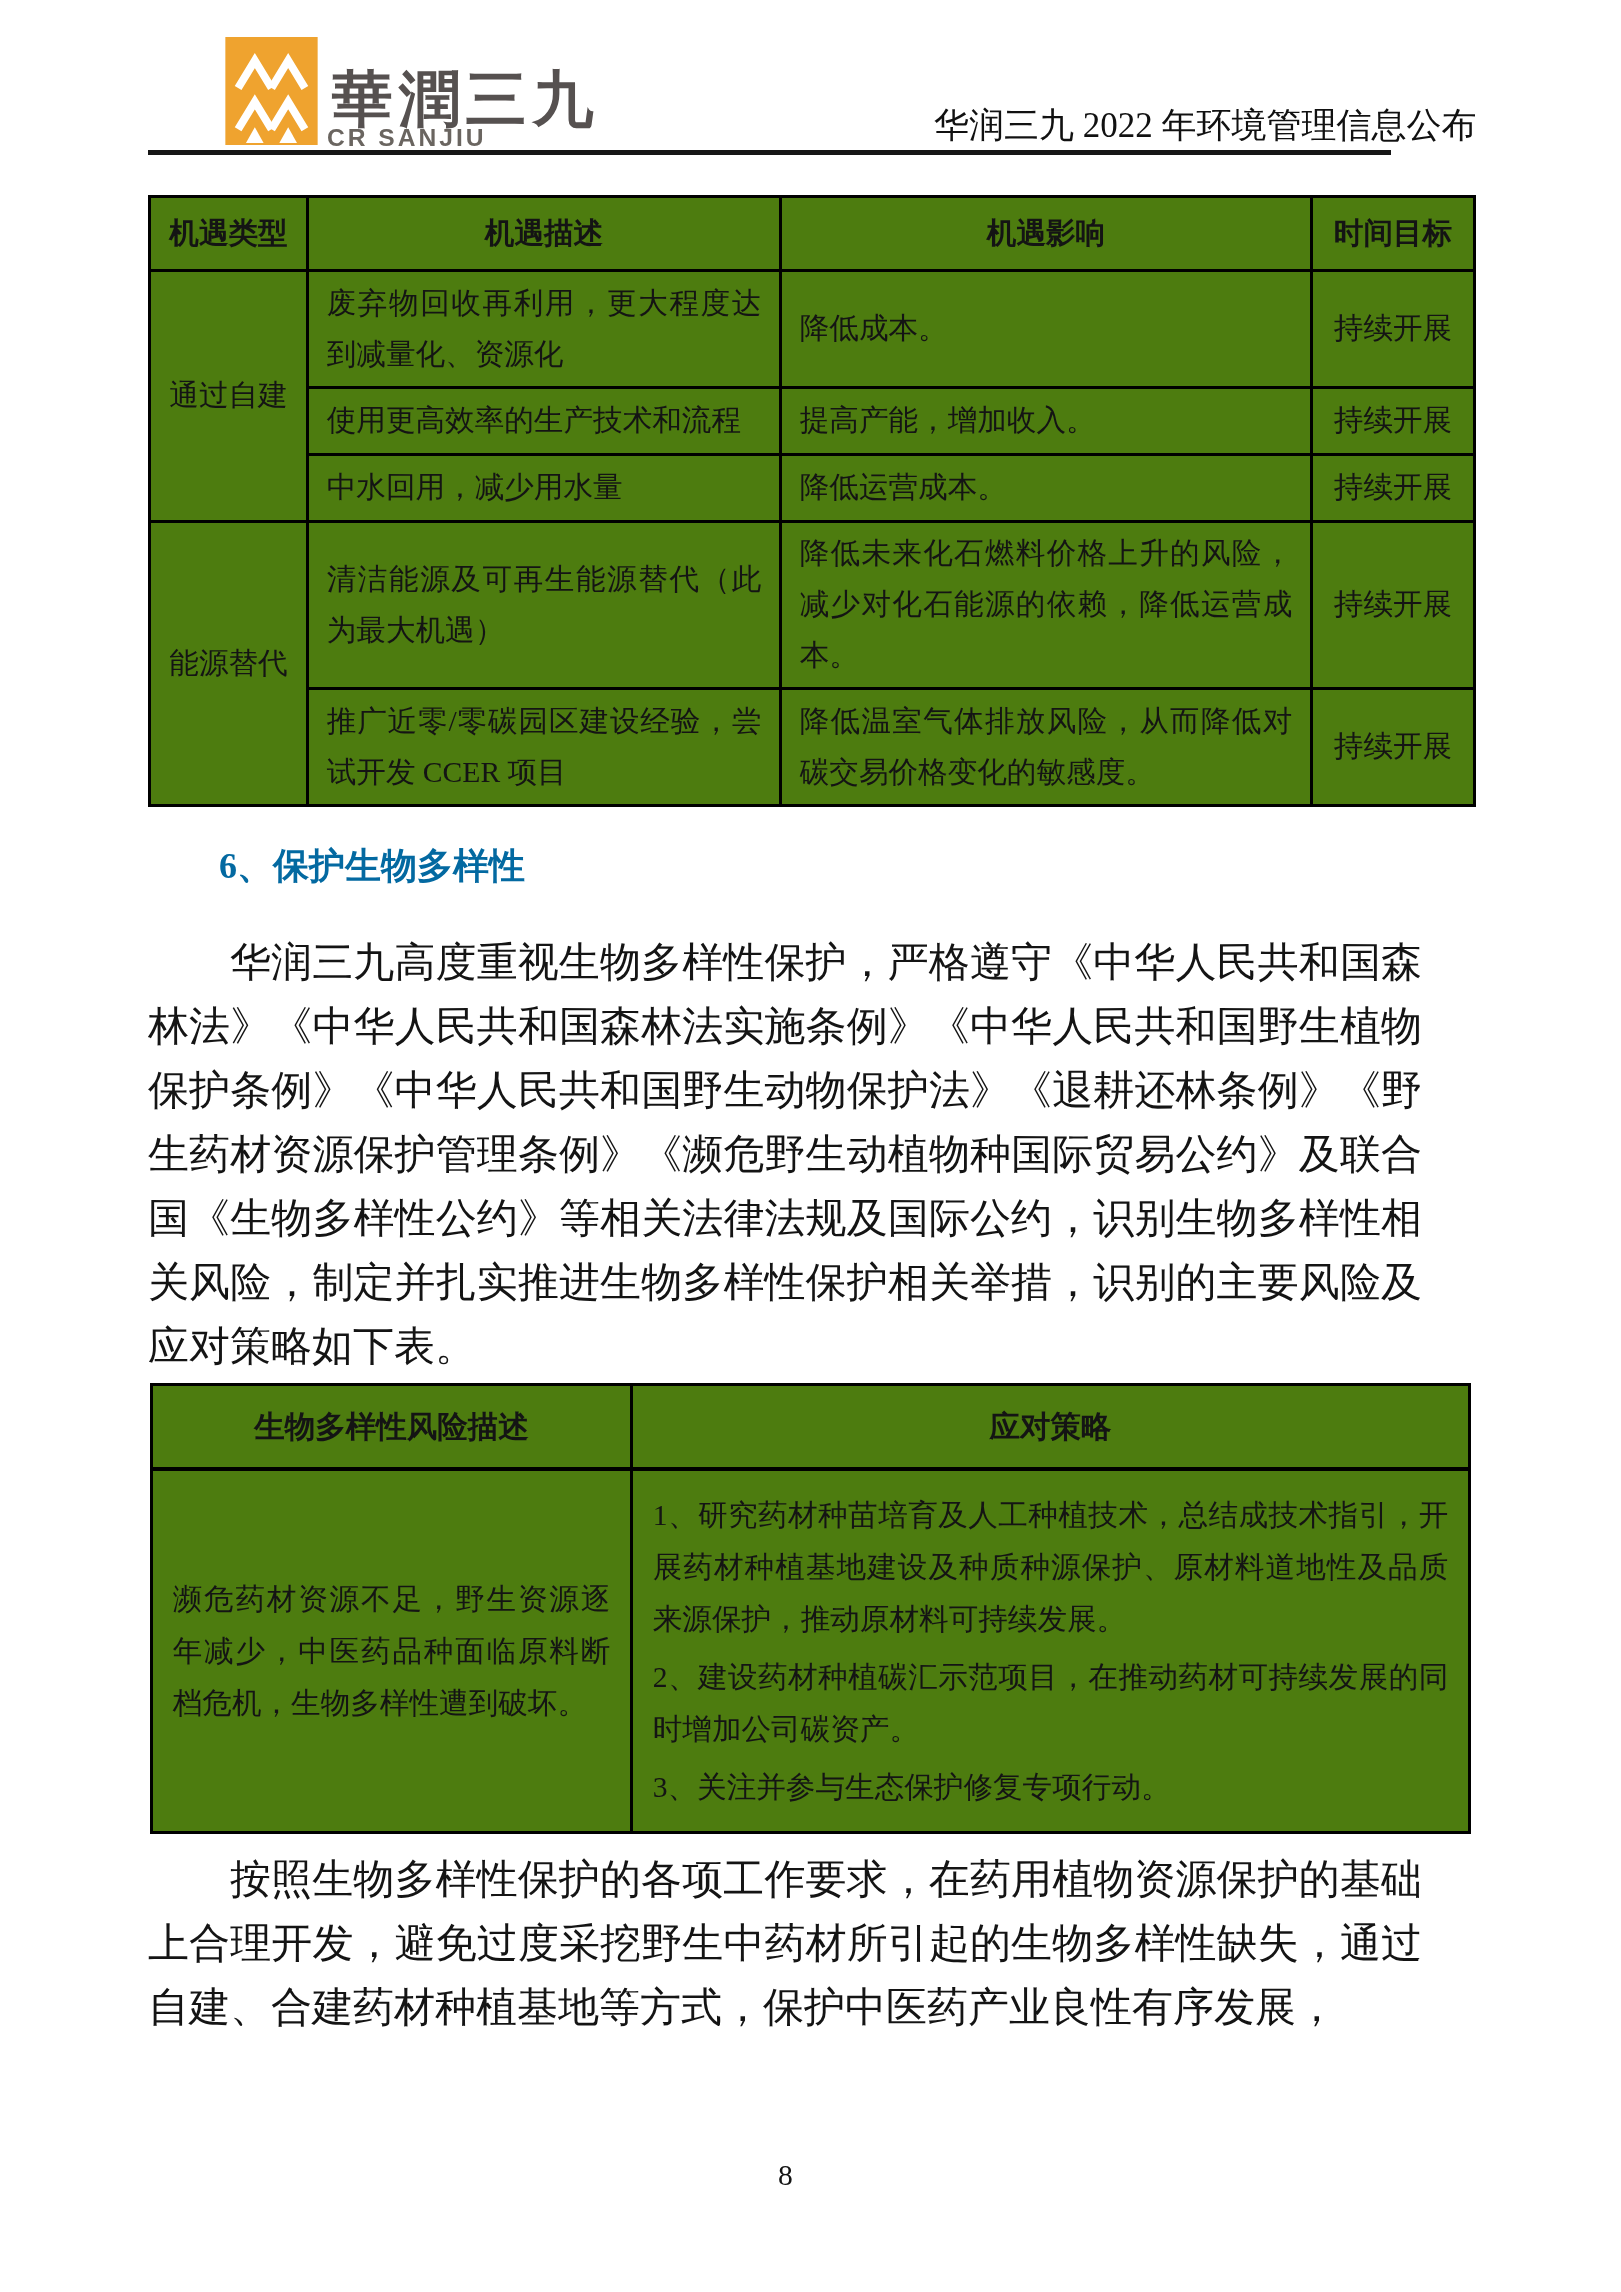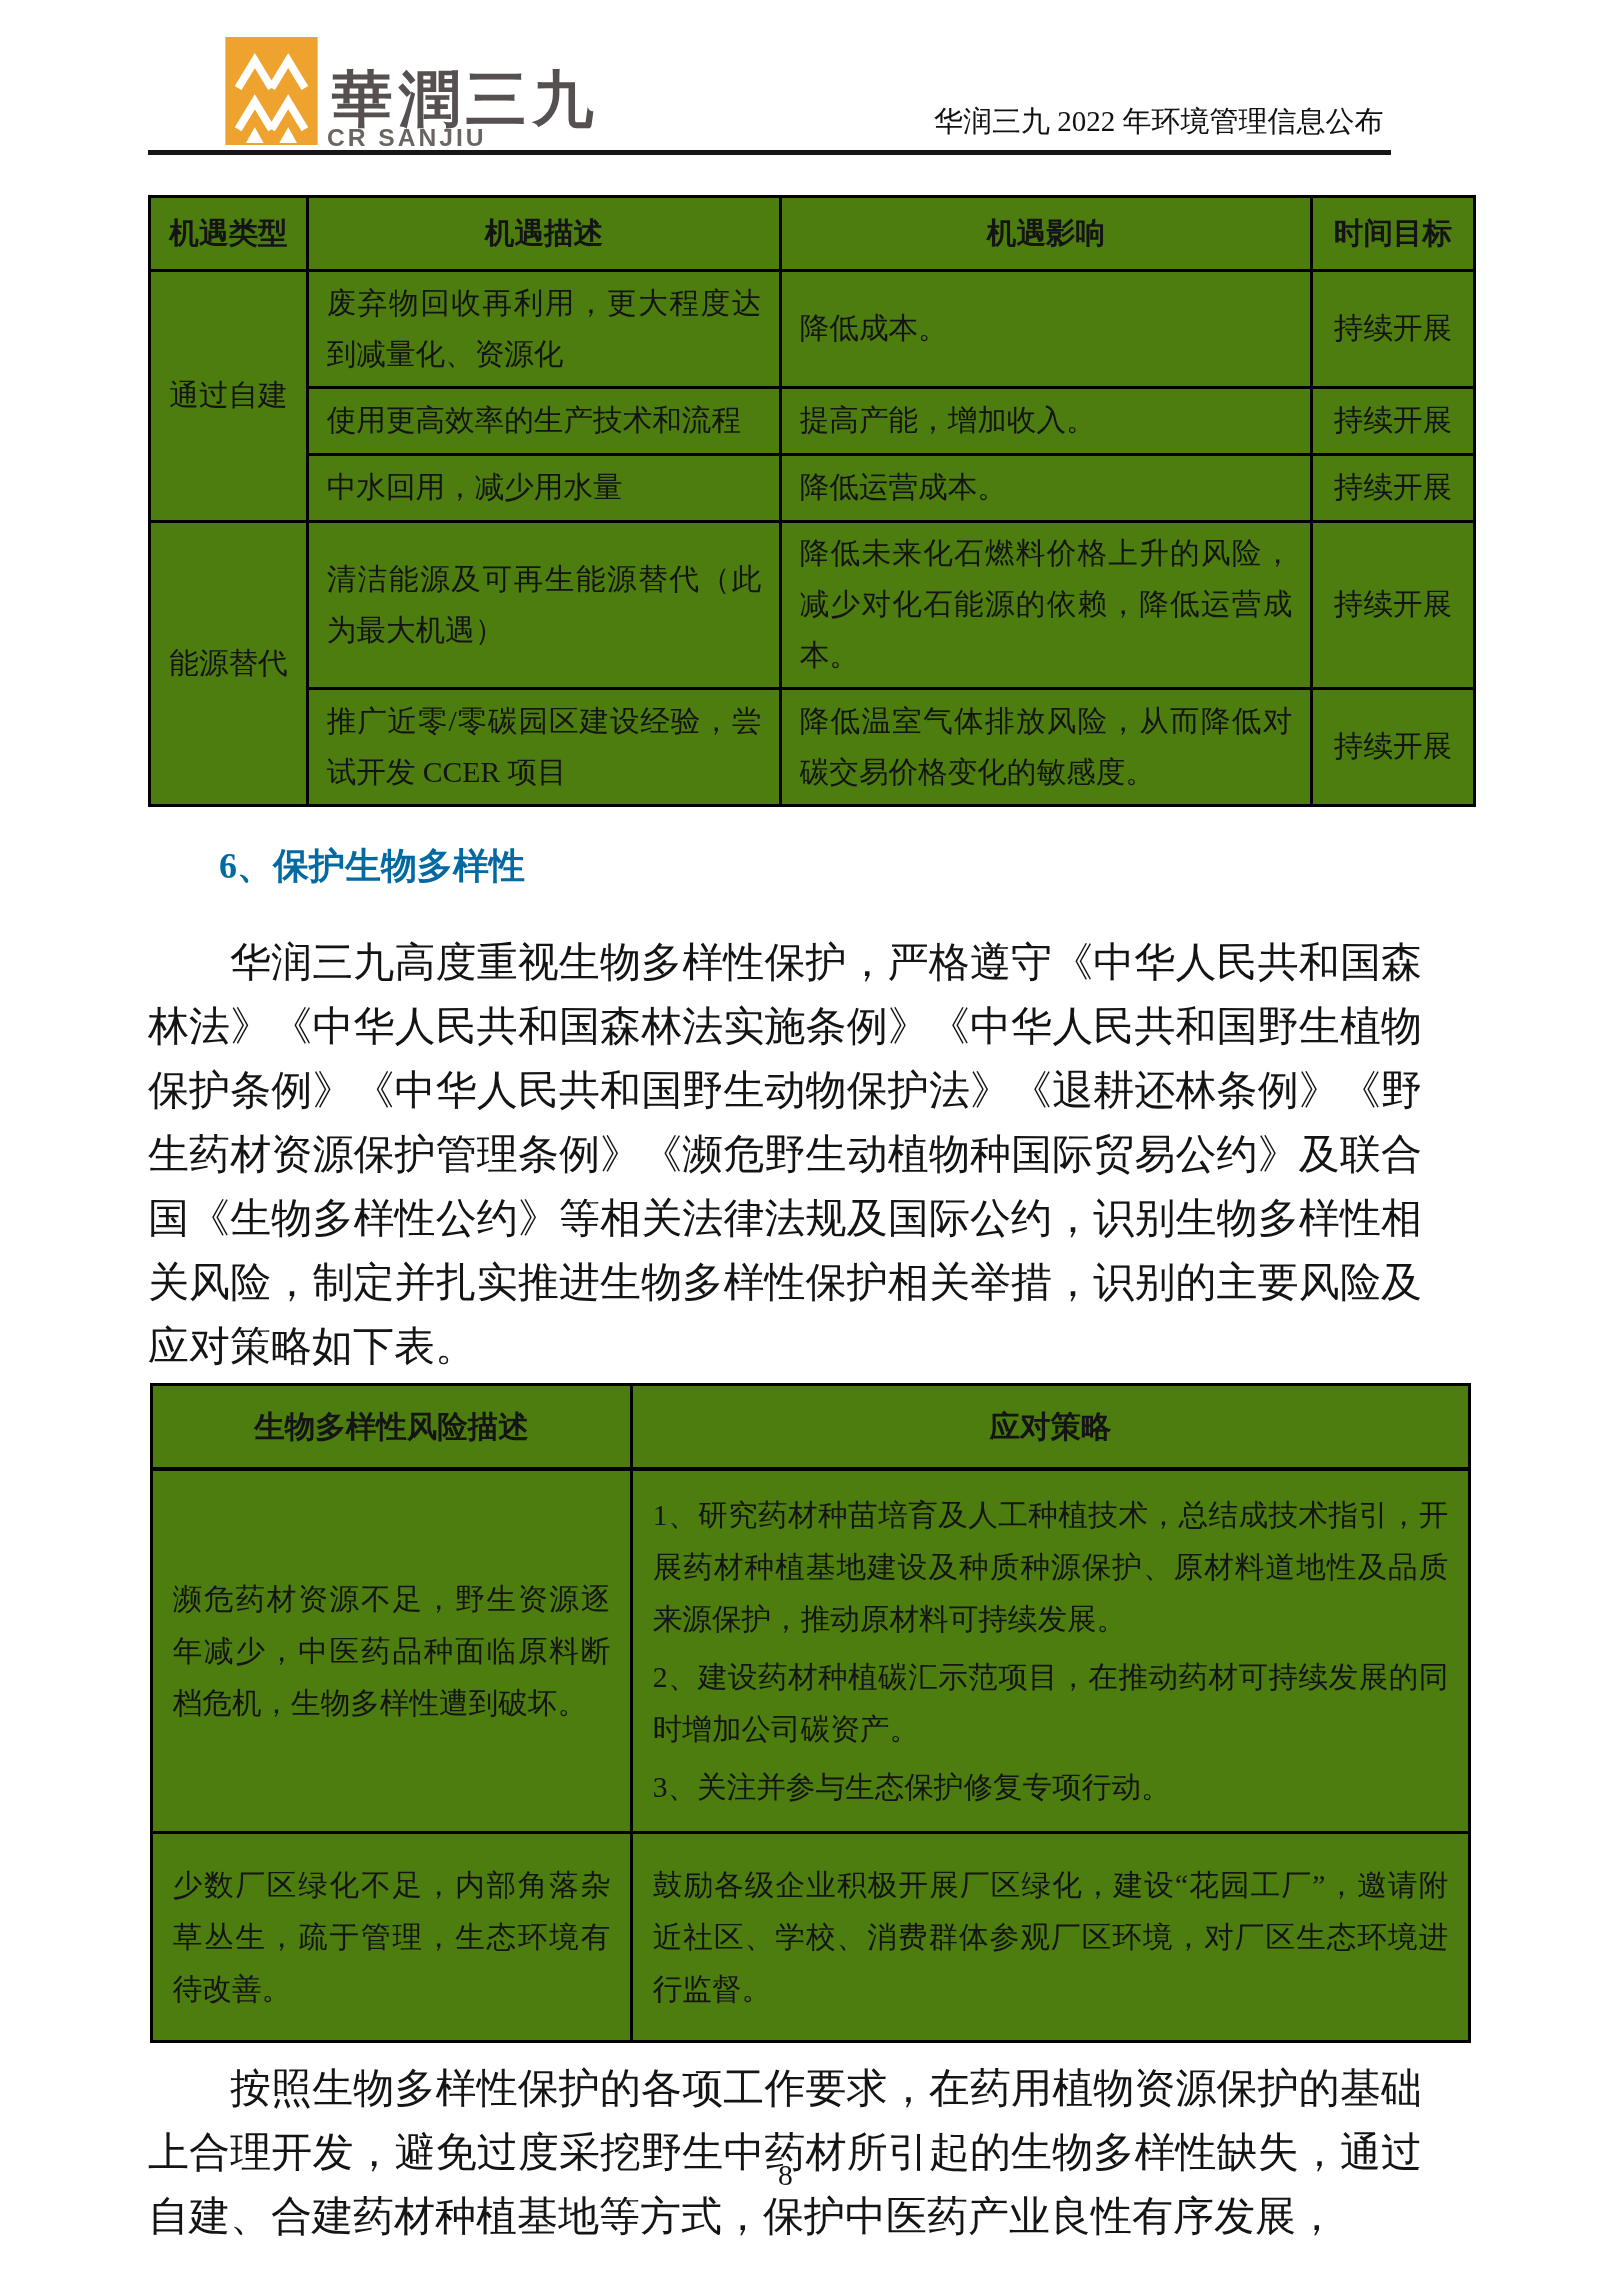--- a/index.html
+++ b/index.html
@@ -20,21 +20,21 @@
     letter-spacing:5.9px;margin-left:13.8px;margin-top:21.7px;
     font-family:"Liberation Serif","DejaVu Serif",serif;
   }
   .logo-en{
     position:absolute;left:327px;top:124px;
     font-family:"Liberation Sans","DejaVu Sans",sans-serif;
     font-weight:bold;font-size:24.6px;color:#6a6560;letter-spacing:3px;
   }
   .doc-title{
     position:absolute;left:934px;top:102px;
-    font-size:29px;color:#111;white-space:nowrap;
+    font-size:35px;color:#111;white-space:nowrap;
   }
   .header-rule{
     position:absolute;left:148px;top:150px;width:1243px;height:4.9px;
     background:#161616;
   }
   
   .content{padding:0 149px 0 148px;}
   table{border-collapse:collapse;table-layout:fixed;background:#4d7c0f;}
   th,td{border:3px solid #000;vertical-align:middle;}
   th{font-weight:bold;text-align:center;}
@@ -159,26 +159,20 @@
       </thead>
       <tbody>
         <tr class="row1">
           <td>濒危药材资源不足，野生资源逐年减少，中医药品种面临原料断档危机，生物多样性遭到破坏。</td>
           <td>
             <div class="strategy">1、研究药材种苗培育及人工种植技术，总结成技术指引，开展药材种植基地建设及种质种源保护、原材料道地性及品质来源保护，推动原材料可持续发展。</div>
             <div class="strategy">2、建设药材种植碳汇示范项目，在推动药材可持续发展的同时增加公司碳资产。</div>
             <div class="strategy">3、关注并参与生态保护修复专项行动。</div>
           </td>
         </tr>
-        <tr class="row2">
-          <td>少数厂区绿化不足，内部角落杂草丛生，疏于管理，生态环境有待改善。</td>
-          <td>
-            <div class="strategy">鼓励各级企业积极开展厂区绿化，建设“花园工厂”，邀请附近社区、学校、消费群体参观厂区环境，对厂区生态环境进行监督。</div>
-          </td>
-        </tr>
       </tbody>
     </table>
 
     <div class="para second">按照生物多样性保护的各项工作要求，在药用植物资源保护的基础上合理开发，避免过度采挖野生中药材所引起的生物多样性缺失，通过自建、合建药材种植基地等方式，保护中医药产业良性有序发展，</div>
 
   </div>
 
   <div class="page-num">8</div>
 
 </div>

